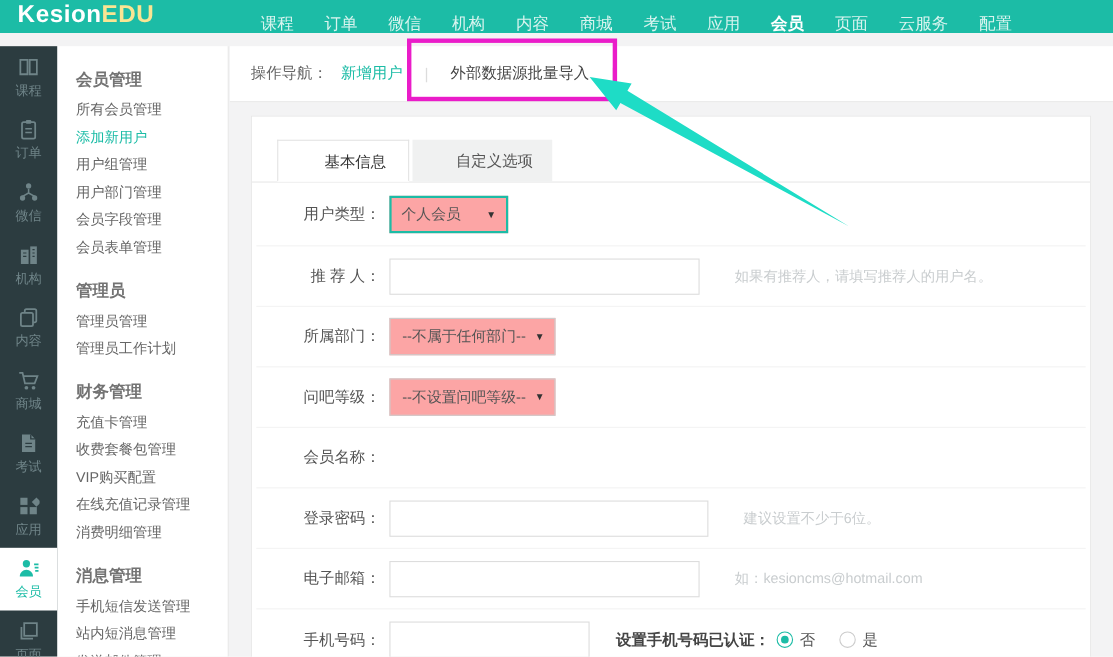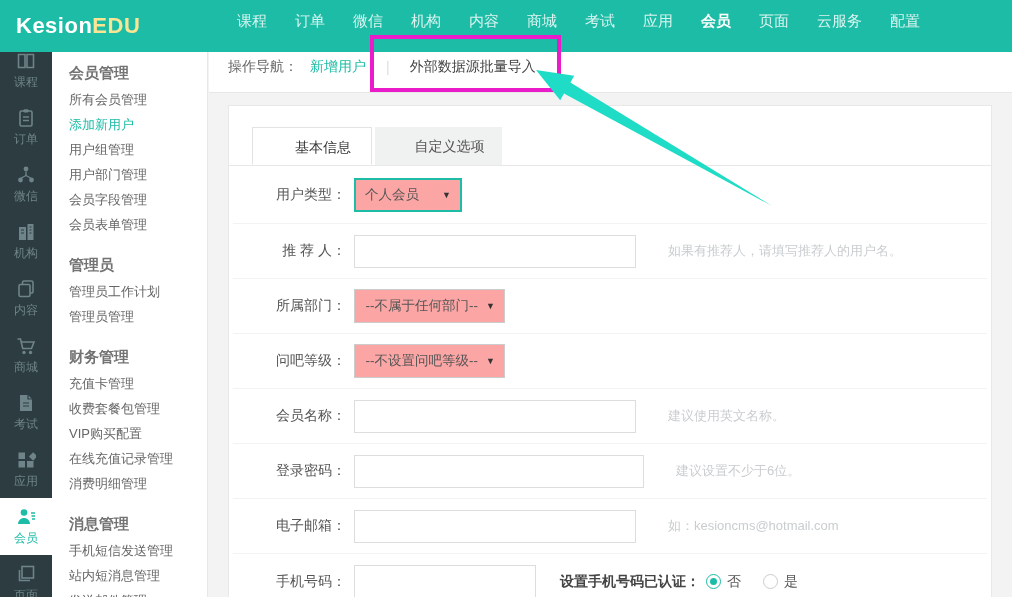--- a/index.html
+++ b/index.html
@@ -1,20 +1,20 @@
 <!DOCTYPE html>
 <html><head>
 <meta charset="utf-8">
 <style>
   * { margin:0; padding:0; box-sizing:border-box; }
   html,body { width:1012px; height:597px; overflow:hidden; }
   body { font-family:"Liberation Sans","DejaVu Sans",sans-serif; background:#f3f3f4; position:relative; }
 
   
-  .topbar { position:absolute; left:0; top:0; width:1012px; height:52px; background:#1cbca6; display:flex; align-items:center; z-index:5; }
+  .topbar { position:absolute; left:0; top:0; width:1012px; height:30px; background:#1cbca6; display:flex; z-index:5; }
   .logo { margin-left:16px; font-size:22px; font-weight:bold; letter-spacing:0.5px; white-space:nowrap; }
   .logo .p1 { color:#ffffff; }
   .logo .p2 { color:#f9e593; }
   .topnav { position:absolute; left:237px; top:0; height:42px; display:flex; align-items:center; gap:28px; }
   .topnav .tn-item { font-size:15px; color:#d9f4ef; cursor:pointer; white-space:nowrap; }
   .topnav .tn-item.active { color:#ffffff; font-weight:bold; }
 
   
   .iconbar { position:absolute; left:0; top:42px; width:52px; height:555px; background:#2c3c40; z-index:4; }
   .ib-item { height:57px; display:flex; flex-direction:column; align-items:center; justify-content:center; color:#6f8488; cursor:pointer; }
@@ -197,22 +197,22 @@
     <div class="sm-title">会员管理</div>
     <div class="sm-item">所有会员管理</div>
     <div class="sm-item active">添加新用户</div>
     <div class="sm-item">用户组管理</div>
     <div class="sm-item">用户部门管理</div>
     <div class="sm-item">会员字段管理</div>
     <div class="sm-item">会员表单管理</div>
   </div>
   <div class="sm-section">
     <div class="sm-title">管理员</div>
+    <div class="sm-item">管理员管理</div>
     <div class="sm-item">管理员工作计划</div>
-    <div class="sm-item">管理员管理</div>
   </div>
   <div class="sm-section">
     <div class="sm-title">财务管理</div>
     <div class="sm-item">充值卡管理</div>
     <div class="sm-item">收费套餐包管理</div>
     <div class="sm-item">VIP购买配置</div>
     <div class="sm-item">在线充值记录管理</div>
     <div class="sm-item">消费明细管理</div>
   </div>
   <div class="sm-section">
@@ -273,24 +273,20 @@
         <div class="fctrl">
           <div class="sel gray">
             <span>--不设置问吧等级--</span>
             <span class="car">▼</span>
           </div>
         </div>
       </div>
 
       <div class="frow">
         <div class="flabel">会员名称：</div>
-        <div class="fctrl">
-          <input class="tin" type="text" value="" style="">
-          <span class="hint">建议使用英文名称。</span>
-        </div>
       </div>
 
       <div class="frow">
         <div class="flabel">登录密码：</div>
         <div class="fctrl">
           <input class="tin pwd" type="text" value="" style="">
           <span class="hint">建议设置不少于6位。</span>
         </div>
       </div>
 

